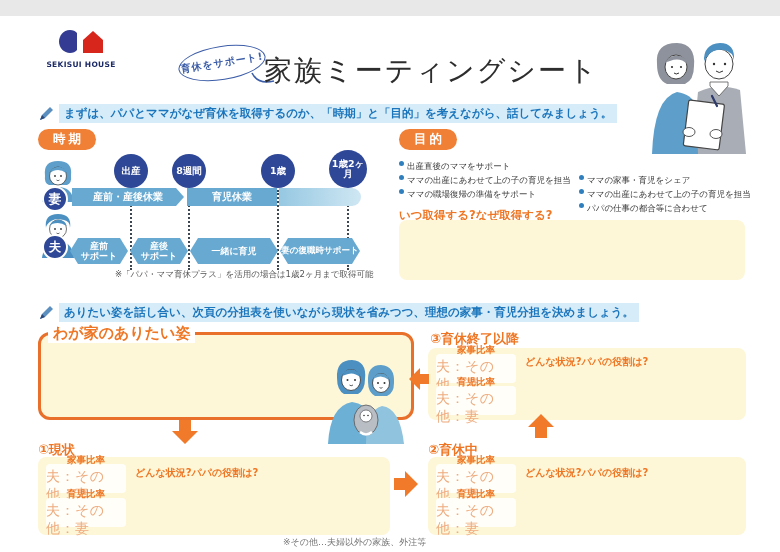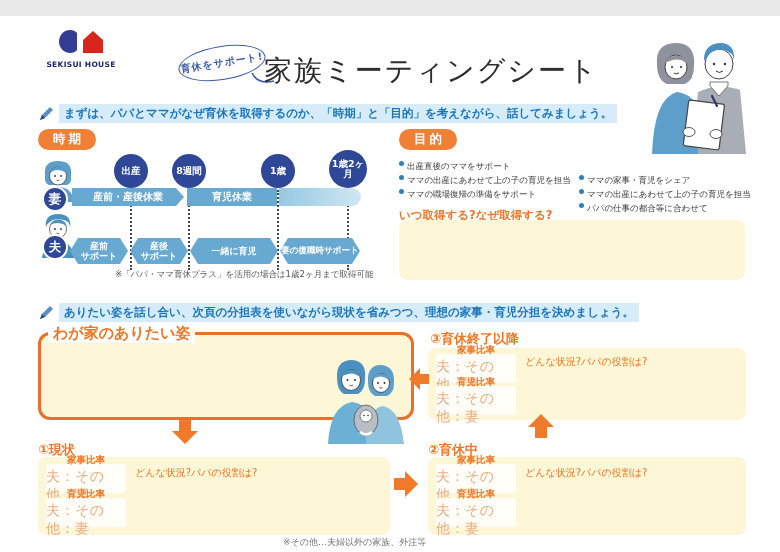--- a/index.html
+++ b/index.html
@@ -83,21 +83,21 @@
   .panel{position:absolute;background:var(--panel-yellow);border-radius:8px;}
   .panel-after{left:428px;top:332px;width:318px;height:72px;}
   .panel-current{left:38px;top:441px;width:352px;height:78px;}
   .panel-during{left:428px;top:441px;width:318px;height:78px;}
   .ratio-box{position:absolute;left:8px;width:80px;height:29px;background:#fffef9;border-radius:4px;
     display:flex;flex-direction:column;align-items:center;justify-content:center;gap:1px;}
   .rb1{top:7px;} .rb2{top:41px;}
   .panel-after .rb1{top:6px;} .panel-after .rb2{top:38px;}
   .ratio-title{font-size:9.5px;font-weight:bold;color:var(--orange);}
   .ratio-scale{font-size:14px;color:var(--ratio-value);letter-spacing:.5px;}
-  .panel-q{position:absolute;left:97px;top:9px;font-size:10px;font-weight:normal;color:var(--orange);white-space:nowrap;}
+  .panel-q{position:absolute;left:97px;top:9px;font-size:10px;font-weight:bold;color:var(--orange);white-space:nowrap;}
   .panel-after .panel-q{top:7px;}
   .arrow{position:absolute;z-index:5;}
   .arrow-down{left:172px;top:404px;} .arrow-up{left:528px;top:398px;}
   .arrow-right{left:394px;top:455px;} .arrow-left{left:409px;top:352px;}
   .footnote{left:283px;top:520px;font-size:9px;color:#767676;white-space:nowrap;}
 </style>
 </head>
 <body>
 
 <div class="sheet">

